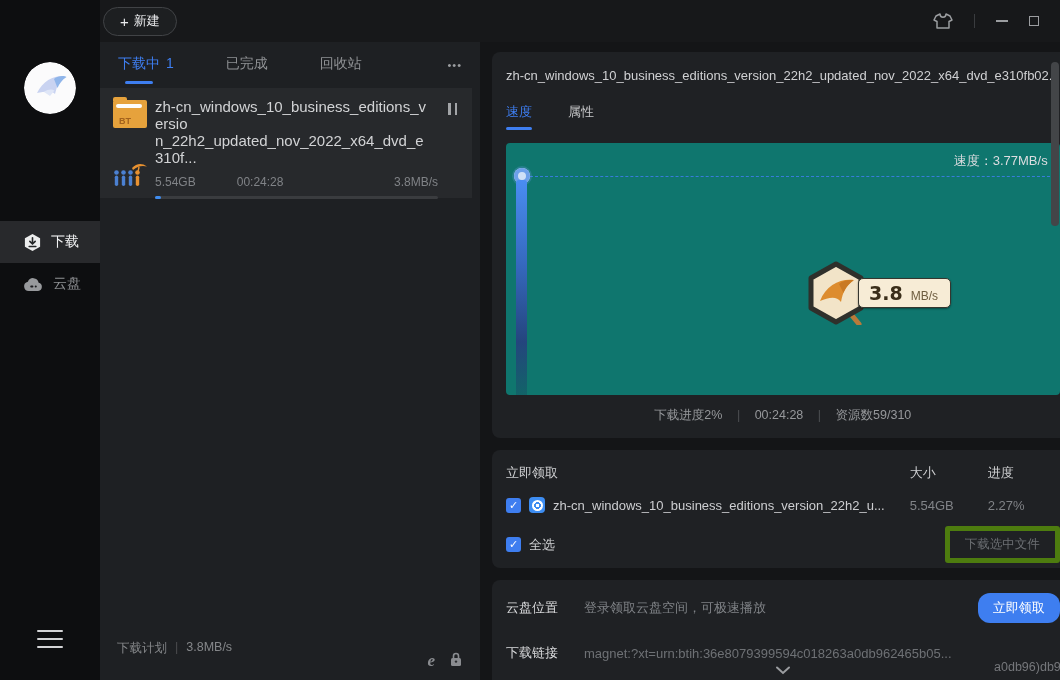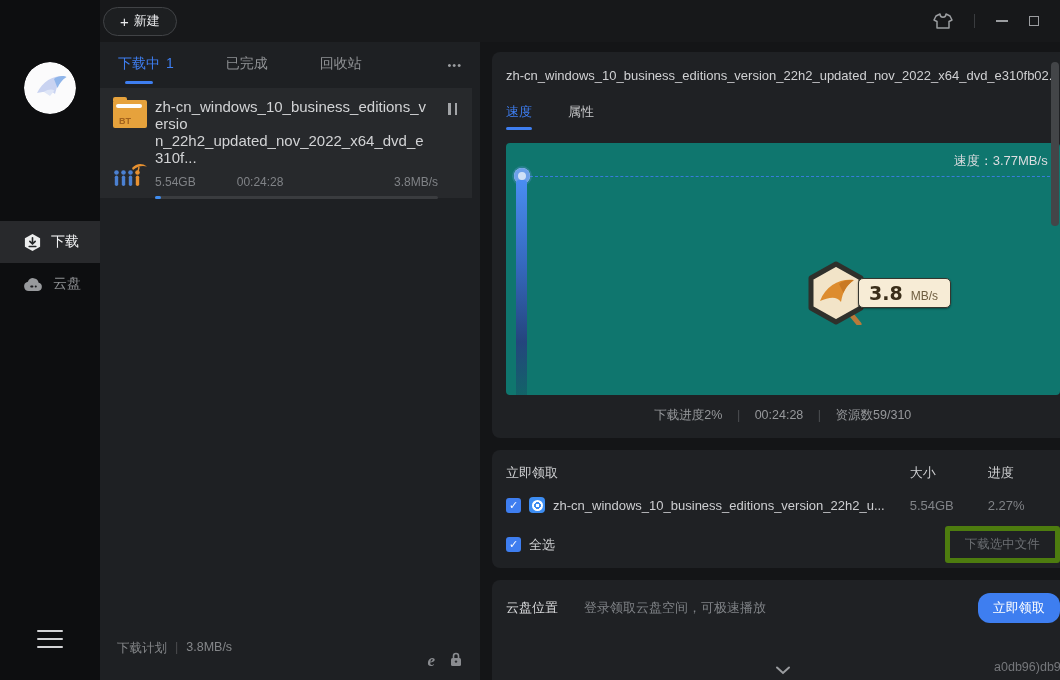--- a/index.html
+++ b/index.html
@@ -337,20 +337,24 @@
             <button class="dl-selected-btn">下载选中文件</button>
           </div>
         </div>
 
         <div class="card card-cloud">
           <div class="cl-row">
             <span class="cl-label">云盘位置</span>
             <span class="cl-hint">登录领取云盘空间，可极速播放</span>
             <button class="claim-btn">立即领取</button>
           </div>
+          <div class="cl-row cl-row2">
+            <span class="cl-label">下载链接</span>
+            <span class="cl-link">magnet:?xt=urn:btih:36e8079399594c018263a0db962465b05...</span>
+          </div>
           <span class="chevron">
             <svg width="16" height="9" viewBox="0 0 16 9">
               <path d="M2 1.5 L8 7 L14 1.5" fill="none" stroke="#9b9da0" stroke-width="2" stroke-linecap="round"></path>
             </svg>
           </span>
           <span class="corner-frag">a0db96)db9624</span>
         </div>
 
       </section>
     </div>

